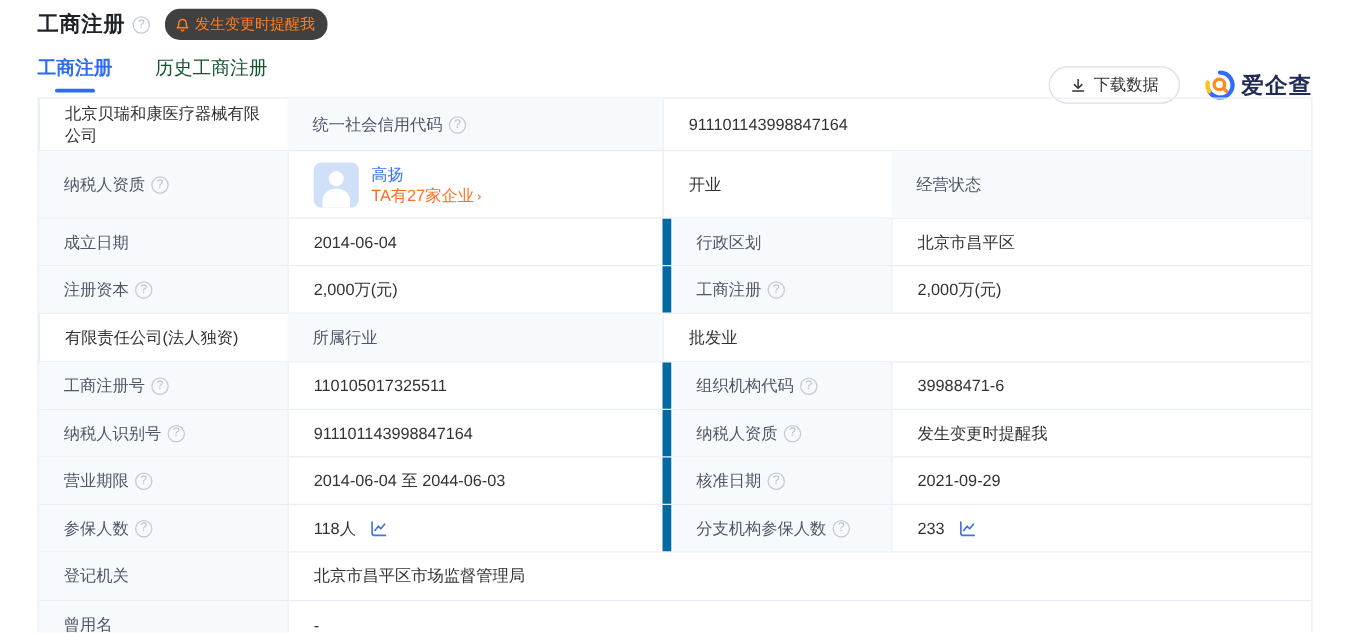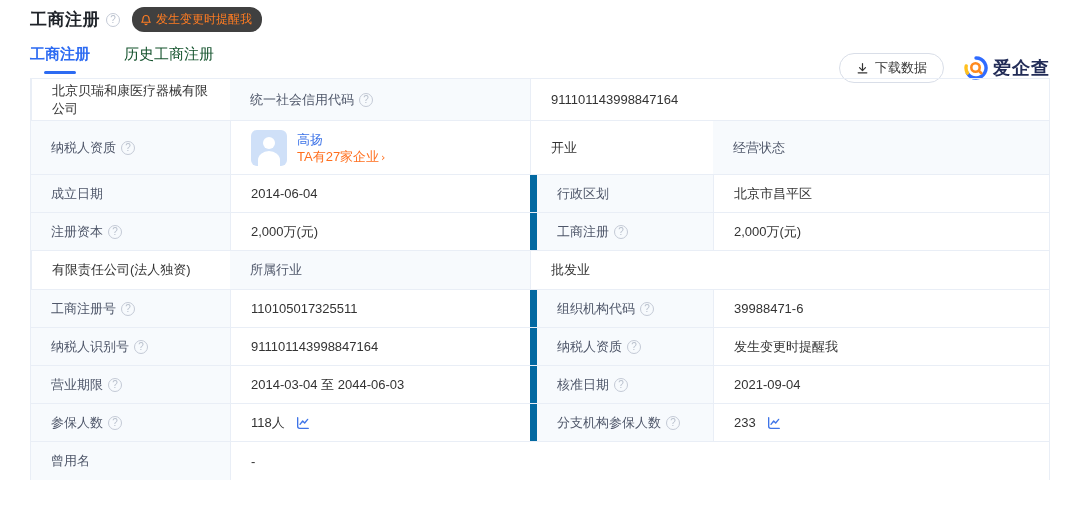--- a/index.html
+++ b/index.html
@@ -221,28 +221,28 @@
           <span>发生变更时提醒我</span>
         </div>
     </div>
 
     <div class="row">
       <div class="cell lbl">
           <span>营业期限</span>
           <span class="help-icon">?</span>
         </div>
       <div class="cell val">
-          <span>2014-03-04 至 2044-06-03</span>
+          <span>2014-06-04 至 2044-06-03</span>
         </div>
       <div class="cell lbl">
           <span>核准日期</span>
           <span class="help-icon">?</span>
         </div>
       <div class="cell val">
-          <span>2021-09-04</span>
+          <span>2021-09-29</span>
         </div>
     </div>
 
     <div class="row">
       <div class="cell lbl">
           <span>参保人数</span>
           <span class="help-icon">?</span>
         </div>
       <div class="cell val">
         <span>118人</span>
@@ -257,20 +257,28 @@
         </div>
       <div class="cell val">
         <span>233</span>
         <svg class="trend-icon" viewBox="0 0 24 24" fill="none" stroke="#3e74e8" stroke-width="2" stroke-linecap="round" stroke-linejoin="round">
           <path d="M4 4v13a3 3 0 0 0 3 3h13"></path>
             <path d="M7.5 14l4-5 3 3 4.5-5.5"></path>
         </svg>
       </div>
     </div>
 
+    <div class="row span">
+      <div class="cell lbl h38">
+          <span>登记机关</span>
+        </div>
+      <div class="cell val h38">
+          <span>北京市昌平区市场监督管理局</span>
+        </div>
+    </div>
 
     <div class="row span">
       <div class="cell lbl h38">
           <span>曾用名</span>
         </div>
       <div class="cell val h38">
           <span>-</span>
         </div>
     </div>
 

